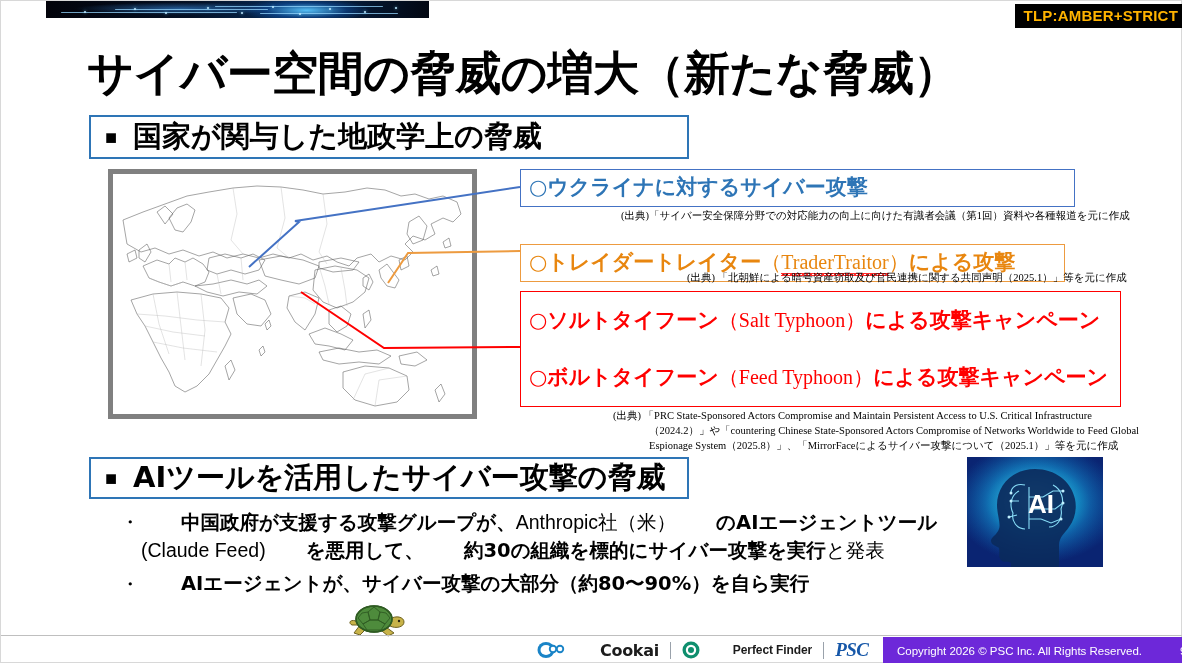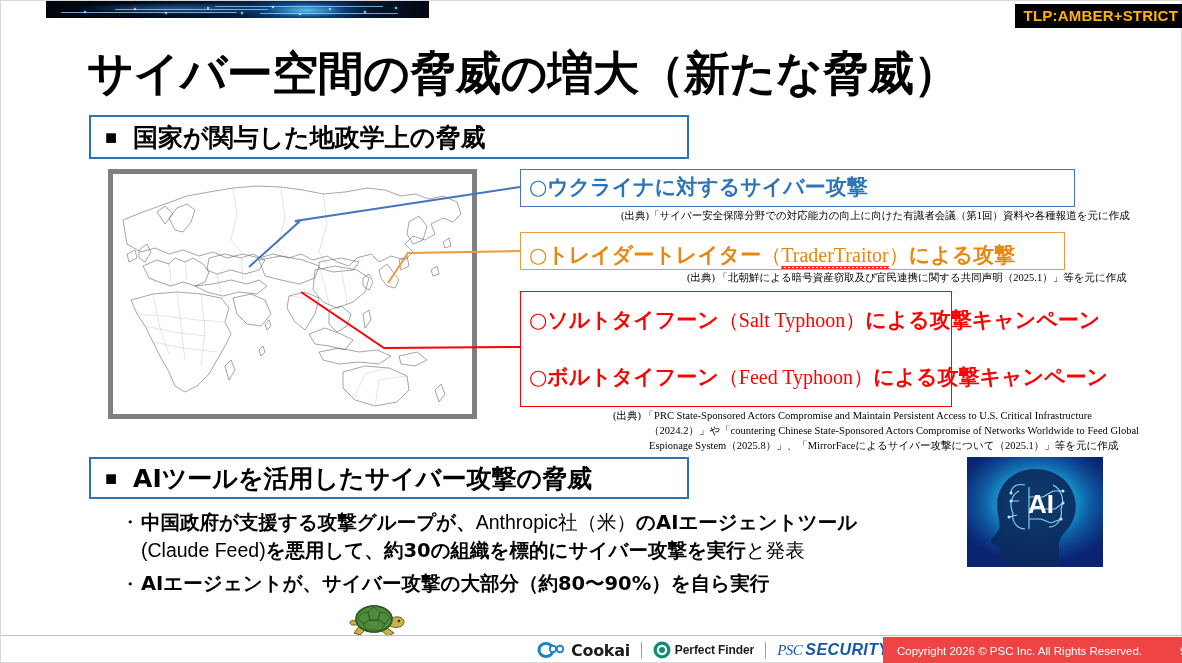--- a/index.html
+++ b/index.html
@@ -66,21 +66,21 @@
     box-sizing: border-box;
     display: flex; align-items: center;
     padding-left: 14px;
     font-weight: bold;
     white-space: nowrap;
   }
   .section-head .sq {
     font-size: 20px; line-height: 1; margin-right: 16px; color: #000;
   }
   .section-head .sh-text {
-    font-size: 25px; color: #000;
+    font-size: 29px; color: #000;
     font-family: "DejaVu Sans", "Liberation Sans", sans-serif;
   }
   #sec1 { left: 88px; top: 114px; width: 600px; height: 44px; }
   #sec2 { left: 88px; top: 456px; width: 600px; height: 42px; }
 
   
   .map-frame {
     position: absolute; left: 107px; top: 168px;
     width: 369px; height: 250px;
     border: 5px solid #808080;
@@ -109,30 +109,29 @@
 
   
   #box-ukraine {
     left: 519px; top: 168px; width: 555px; height: 38px;
     border: 1.5px solid #4472c4;
   }
   #box-ukraine .line { font-size: 21px; font-weight: bold; color: #2e75b6; padding-left: 8px; }
 
   
   #box-trader {
-    left: 519px; top: 231px; width: 545px; height: 38px;
+    left: 519px; top: 243px; width: 545px; height: 38px;
     border: 1.5px solid #ed9b40;
-    justify-content: flex-end;
   }
   #box-trader .line { font-size: 21px; font-weight: bold; color: #e8860f; padding-left: 8px; }
   #box-trader .roman { font-family: "Liberation Serif", "DejaVu Serif", serif; font-weight: normal; font-size: 20px; }
 
   
   #box-red {
-    left: 519px; top: 290px; width: 432px; height: 116px;
+    left: 519px; top: 290px; width: 601px; height: 116px;
     border: 1.5px solid #ff0000;
     justify-content: space-around;
   }
   #box-red .line {
     font-size: 21px; font-weight: bold; color: #ff0000; padding-left: 8px;
   }
   #box-red .roman { font-family: "Liberation Serif", "DejaVu Serif", serif; font-weight: normal; font-size: 20px; }
 
   
   .squiggle {
@@ -170,21 +169,21 @@
     display: flex; align-items: flex-start; margin-bottom: 6px;
   }
   .bullet-row .dot {
     width: 22px; flex: 0 0 22px; font-size: 20px; line-height: 1.35;
     text-align: center; color: #000;
   }
   .bullet-row .btext {
     font-size: 19.5px; line-height: 1.38; color: #000;
     font-family: "DejaVu Sans", "Liberation Sans", sans-serif;
   }
-  .b { font-weight: bold; }
+  .b { font-weight: bold; margin-left: 40px; }
   .n { font-weight: normal; }
   .latin { font-family: "Liberation Sans", sans-serif; }
 
   
   .ai-img {
     position: absolute; left: 966px; top: 456px;
     width: 136px; height: 110px;
     background: radial-gradient(ellipse 85px 60px at 52% 42%, #2ec6e6 0%, #128fc4 32%, #0d4f9c 62%, #0a2472 100%);
     overflow: hidden;
   }
@@ -205,42 +204,42 @@
   .footer-tagline {
     position: absolute; left: 0; top: 640px; width: 520px;
     text-align: center; font-size: 13px; font-weight: bold;
     letter-spacing: 1.1px; color: #1a1a1a;
     font-family: "DejaVu Sans Mono", "Liberation Mono", monospace;
   }
   .footer-logos {
     position: absolute; left: 536px; top: 637px;
     display: flex; align-items: center; height: 24px;
   }
-  .logo-item { display: flex; align-items: center; }
+  .logo-item { display: flex; align-items: center; gap: 29px; }
   .logo-sep { width: 1px; height: 17px; background: #9aa2ab; margin: 0 11px; }
   .cookai-txt {
     font-size: 16px; font-weight: bold; color: #1c1c1c; letter-spacing: -.3px;
     margin-left: 4px; font-family: "DejaVu Sans", sans-serif;
   }
   .pf-txt {
     font-size: 12px; font-weight: bold; color: #1c1c1c; letter-spacing: -.1px;
     margin-left: 4px;
   }
   .psc-txt {
-    font-size: 15px; font-weight: normal; font-style: italic; color: #1657a8;
+    font-size: 19px; font-weight: bold; font-style: italic; color: #1657a8;
     font-family: "Liberation Serif", serif; letter-spacing: -.5px;
   }
   .psc-sec {
     font-size: 16px; font-style: italic; font-weight: bold; color: #1657a8;
     letter-spacing: .4px; margin-left: 3px;
   }
   .copy-bar {
     position: absolute; left: 882px; top: 636px;
     width: 300px; height: 27px;
-    background: #ef4444;
+    background: #6d28d9;
     display: flex; align-items: center;
   }
   .copy-bar .ctext {
     color: #ffffff; font-size: 11.5px; margin-left: 14px; white-space: nowrap;
   }
   .copy-bar .csep { width: 1px; height: 13px; background: #bcd7f2; margin-left: 14px; }
   .copy-bar .pageno { color: #ffffff; font-size: 11.5px; margin-left: 24px; }
 </style>
 </head>
 <body>

